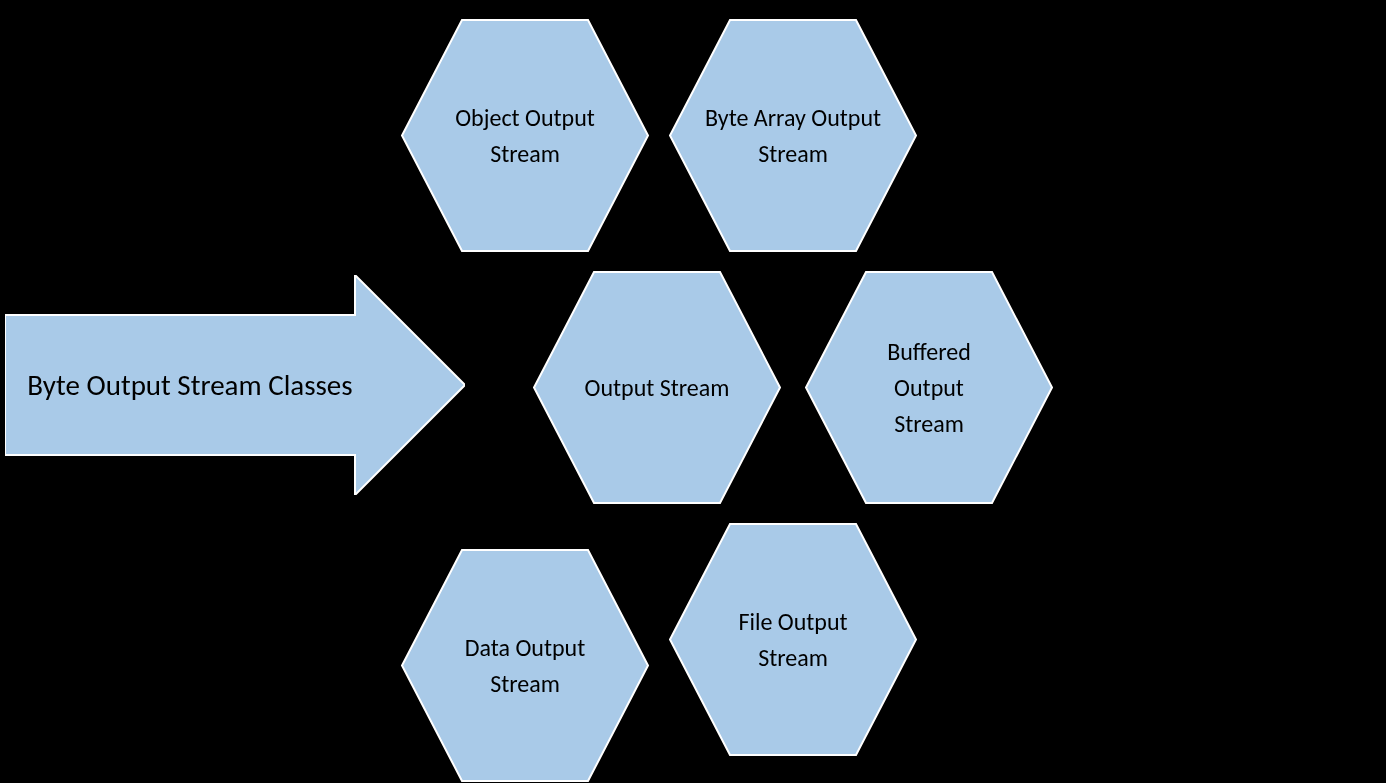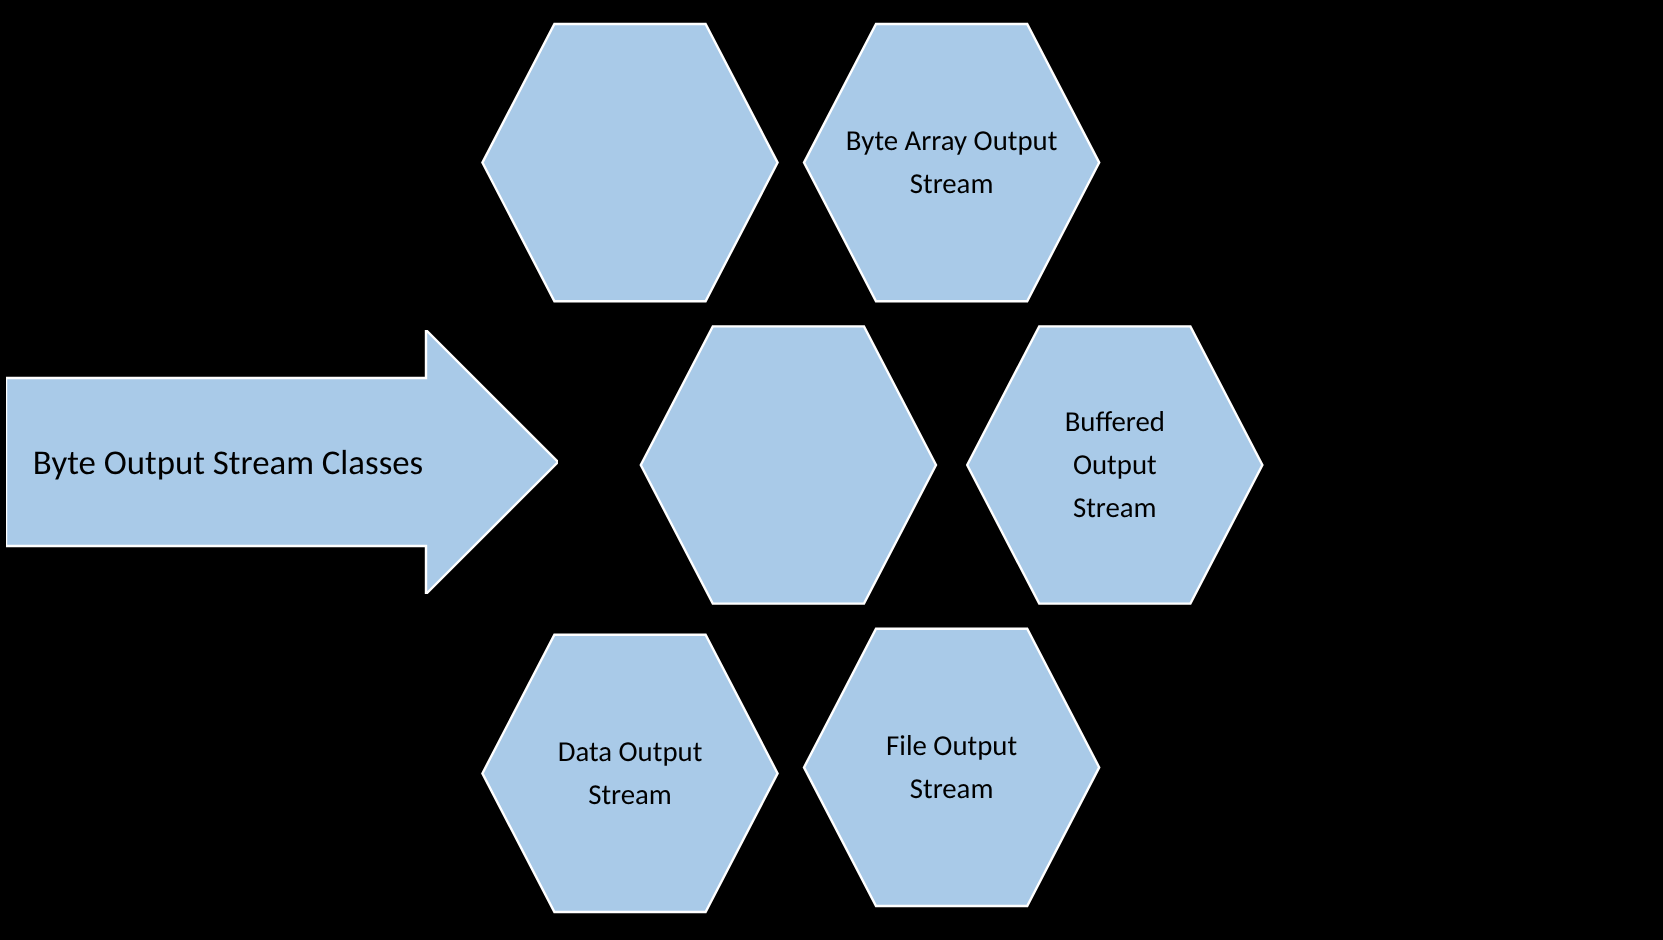--- a/index.html
+++ b/index.html
@@ -56,50 +56,52 @@
       text-align: center;
       font-size: 24px;
       color: #000000;
       line-height: 1.5;
       padding: 0 30px;
     }
     .hex-top-left   { left: 400px; top: 18px; }
     .hex-top-right  { left: 668px; top: 18px; }
     .hex-center     { left: 532px; top: 270px; }
     .hex-right      { left: 804px; top: 270px; }
-    .hex-bot-left   { left: 400px; top: 527px; }
+    .hex-bot-left   { left: 400px; top: 548px; }
     .hex-bot-right  { left: 668px; top: 522px; }
   </style>
 </head>
 <body>
 
 <div class="arrow-container">
   <svg class="arrow-shape" viewBox="0 0 460 220">
     <path d="M 0 40 L 350 40 L 350 0 L 460 110 L 350 220 L 350 180 L 0 180 Z" fill="#a9cae8" stroke="#ffffff" stroke-width="2"></path>
   </svg>
   <div class="arrow-label">Byte Output Stream Classes</div>
 </div>
 
 <div class="hexagon hex-top-left">
   <svg viewBox="0 0 250 235">
     <path d="M 62 2 L 188 2 L 248 117.5 L 188 233 L 62 233 L 2 117.5 Z" fill="#a9cae8" stroke="#ffffff" stroke-width="2"></path>
   </svg>
+  <div class="hexagon-label">Object Output Stream</div>
 </div>
 
 <div class="hexagon hex-top-right">
   <svg viewBox="0 0 250 235">
     <path d="M 62 2 L 188 2 L 248 117.5 L 188 233 L 62 233 L 2 117.5 Z" fill="#a9cae8" stroke="#ffffff" stroke-width="2"></path>
   </svg>
   <div class="hexagon-label">Byte Array Output<br>Stream</div>
 </div>
 
 <div class="hexagon hex-center">
   <svg viewBox="0 0 250 235">
     <path d="M 62 2 L 188 2 L 248 117.5 L 188 233 L 62 233 L 2 117.5 Z" fill="#a9cae8" stroke="#ffffff" stroke-width="2"></path>
   </svg>
+  <div class="hexagon-label">Output Stream</div>
 </div>
 
 <div class="hexagon hex-right">
   <svg viewBox="0 0 250 235">
     <path d="M 62 2 L 188 2 L 248 117.5 L 188 233 L 62 233 L 2 117.5 Z" fill="#a9cae8" stroke="#ffffff" stroke-width="2"></path>
   </svg>
   <div class="hexagon-label">Buffered<br>Output<br>Stream</div>
 </div>
 
 <div class="hexagon hex-bot-left">

